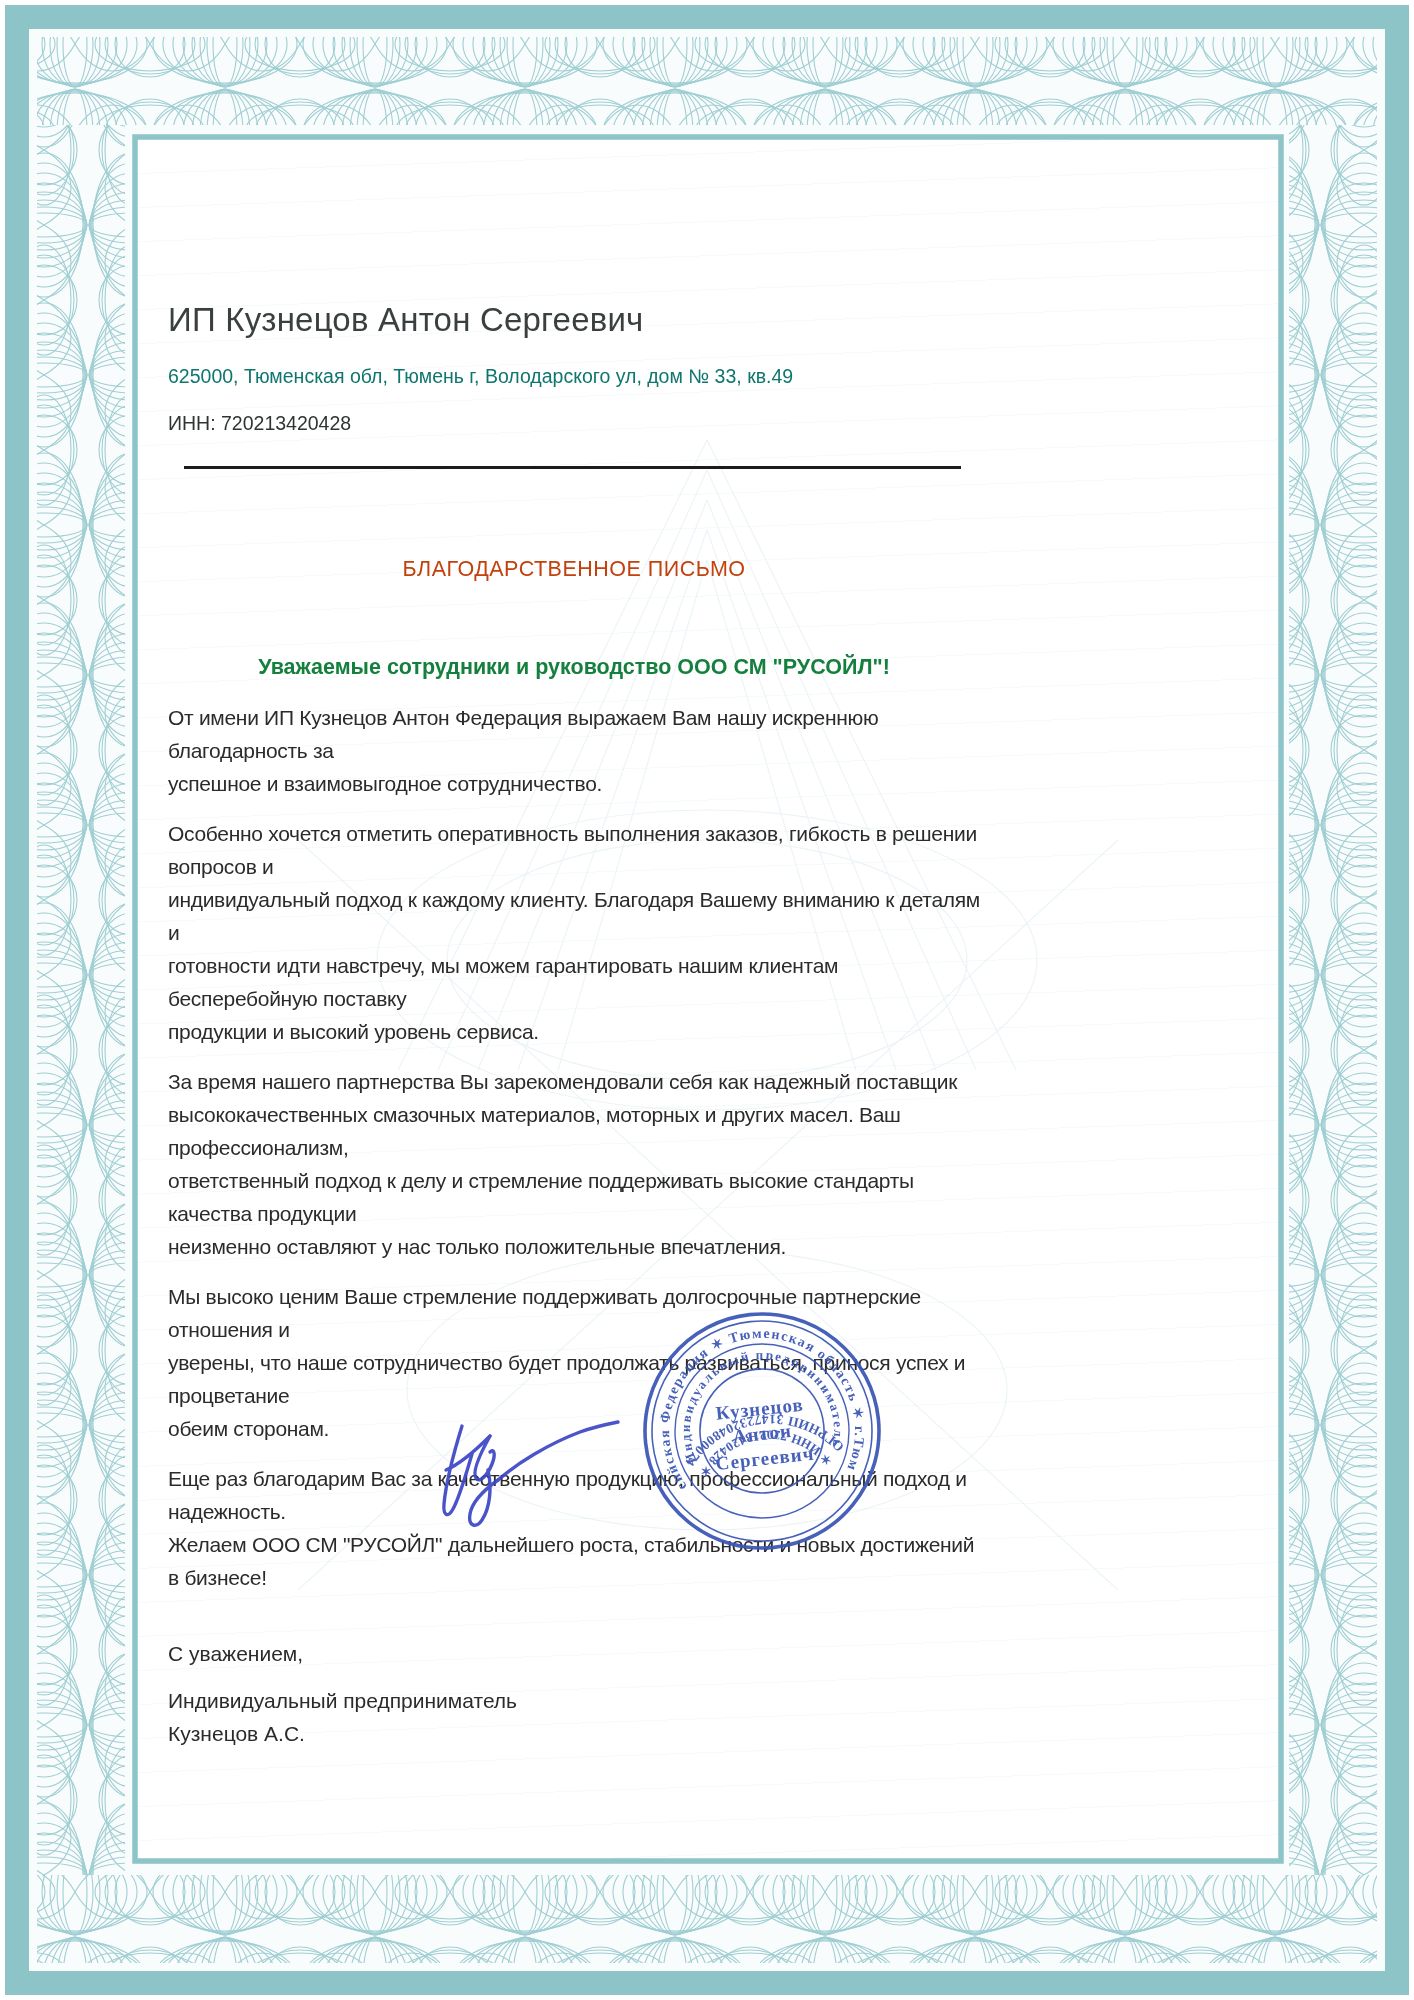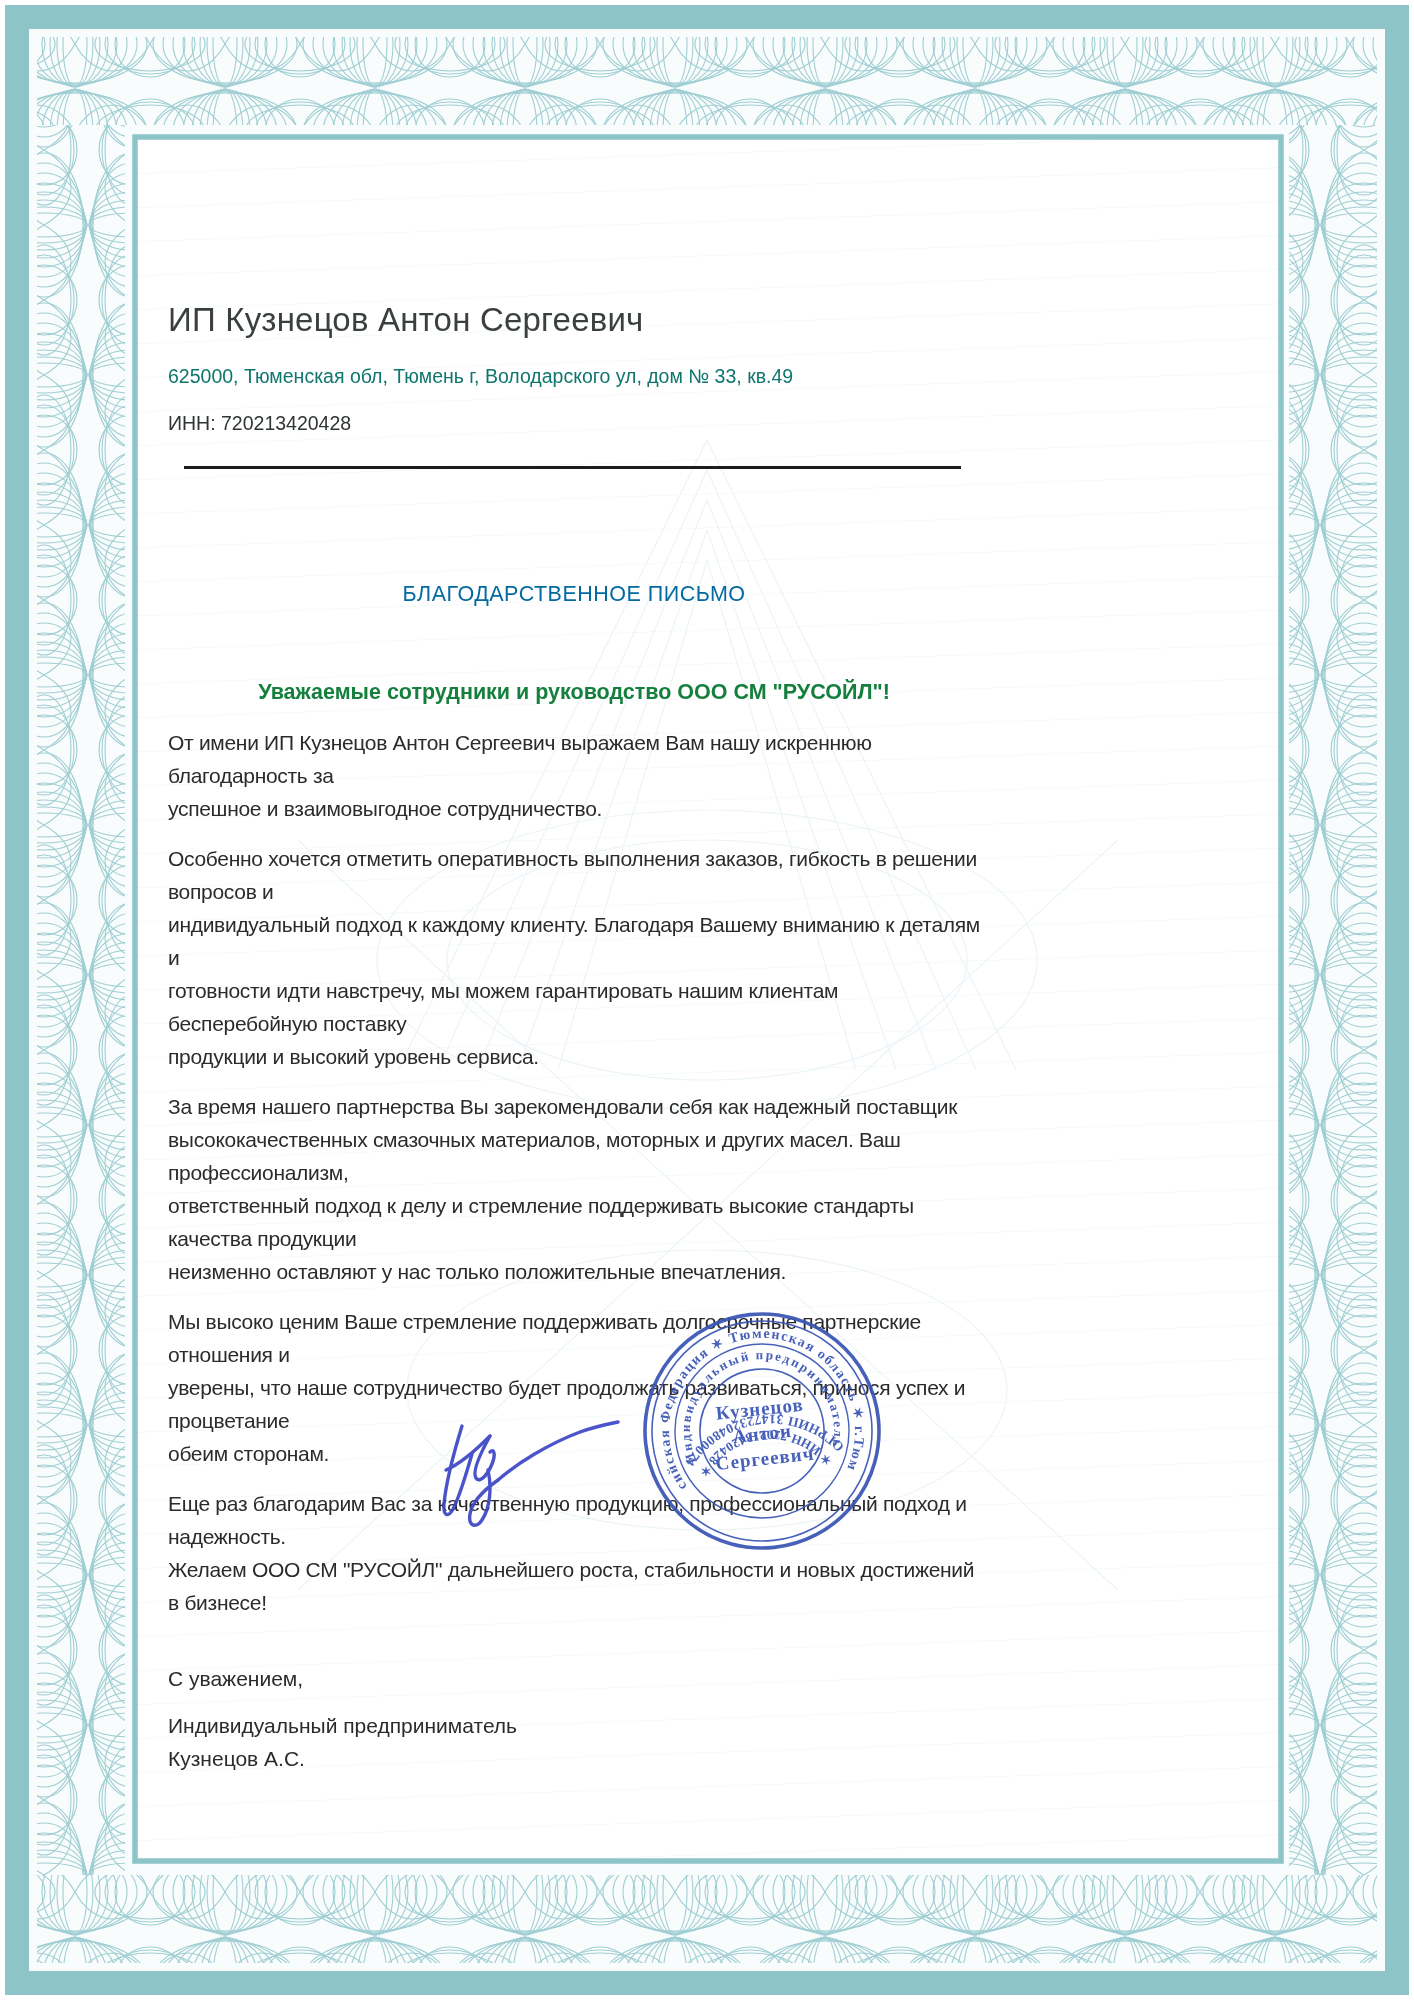--- a/index.html
+++ b/index.html
@@ -10,22 +10,22 @@
            background:#ffffff;z-index:1;}
   .content .scanlines{position:absolute;inset:0;
            background:repeating-linear-gradient(178deg, rgba(255,255,255,0) 0 33px, rgba(160,205,218,0.10) 33px 34px);
            pointer-events:none;}
   .watermark{position:absolute;left:0;top:0;z-index:1;pointer-events:none;}
   .letter{position:absolute;left:30px;top:160px;width:812px;z-index:3;color:#2b2b2b;}
   .lh-name{font-size:33px;line-height:40px;font-weight:500;color:#3a403f;margin:0;letter-spacing:0.2px;}
   .lh-addr{font-size:19.5px;line-height:26px;margin:23px 0 0 0;color:#0f766e;}
   .lh-inn{font-size:19.5px;line-height:26px;margin:21px 0 0 0;color:#2f3534;}
   .rule{height:2.5px;background:#1c1c1c;width:777px;margin:30px 0 0 16px;}
-  .title{font-size:21.5px;line-height:30px;margin:110px 0 0 0;text-align:center;
-         color:#0369a1;letter-spacing:0.5px;}
+  .title{font-size:21.5px;line-height:30px;margin:85px 0 0 0;text-align:center;
+         color:#c2410c;letter-spacing:0.5px;}
   .greeting{font-size:21.5px;line-height:30px;font-weight:700;margin:68px 0 0 0;text-align:center;color:#15803d;}
   .body-par{font-size:21px;line-height:33px;margin:0 0 17px 0;white-space:pre-line;
             letter-spacing:-0.3px;color:#2b2b2b;}
   .body-par.first{margin-top:19px;}
   .regards{font-size:21px;line-height:33px;margin:43px 0 0 0;}
   .signer{font-size:21px;line-height:33px;margin:14px 0 0 0;white-space:pre-line;}
   .signature{position:absolute;left:280px;top:1250px;z-index:4;}
   .stamp{position:absolute;left:499px;top:1166px;z-index:3;opacity:0.93;}
 </style>
 </head>
@@ -114,21 +114,21 @@
 
     <div class="letter">
       <h1 class="lh-name">ИП Кузнецов Антон Сергеевич</h1>
       <div class="lh-addr">625000, Тюменская обл, Тюмень г, Володарского ул, дом № 33, кв.49</div>
       <div class="lh-inn">ИНН: 720213420428</div>
       <div class="rule"></div>
 
       <div class="title">БЛАГОДАРСТВЕННОЕ ПИСЬМО</div>
       <div class="greeting">Уважаемые сотрудники и руководство ООО СМ "РУСОЙЛ"!</div>
 
-      <p class="body-par first">От имени ИП Кузнецов Антон Сергеевич выражаем Вам нашу искреннюю благодарность за
+      <p class="body-par first">От имени ИП Кузнецов Антон Федерация выражаем Вам нашу искреннюю благодарность за
 успешное и взаимовыгодное сотрудничество.</p>
       <p class="body-par">Особенно хочется отметить оперативность выполнения заказов, гибкость в решении вопросов и
 индивидуальный подход к каждому клиенту. Благодаря Вашему вниманию к деталям и
 готовности идти навстречу, мы можем гарантировать нашим клиентам бесперебойную поставку
 продукции и высокий уровень сервиса.</p>
       <p class="body-par">За время нашего партнерства Вы зарекомендовали себя как надежный поставщик
 высококачественных смазочных материалов, моторных и других масел. Ваш профессионализм,
 ответственный подход к делу и стремление поддерживать высокие стандарты качества продукции
 неизменно оставляют у нас только положительные впечатления.</p>
       <p class="body-par">Мы высоко ценим Ваше стремление поддерживать долгосрочные партнерские отношения и

